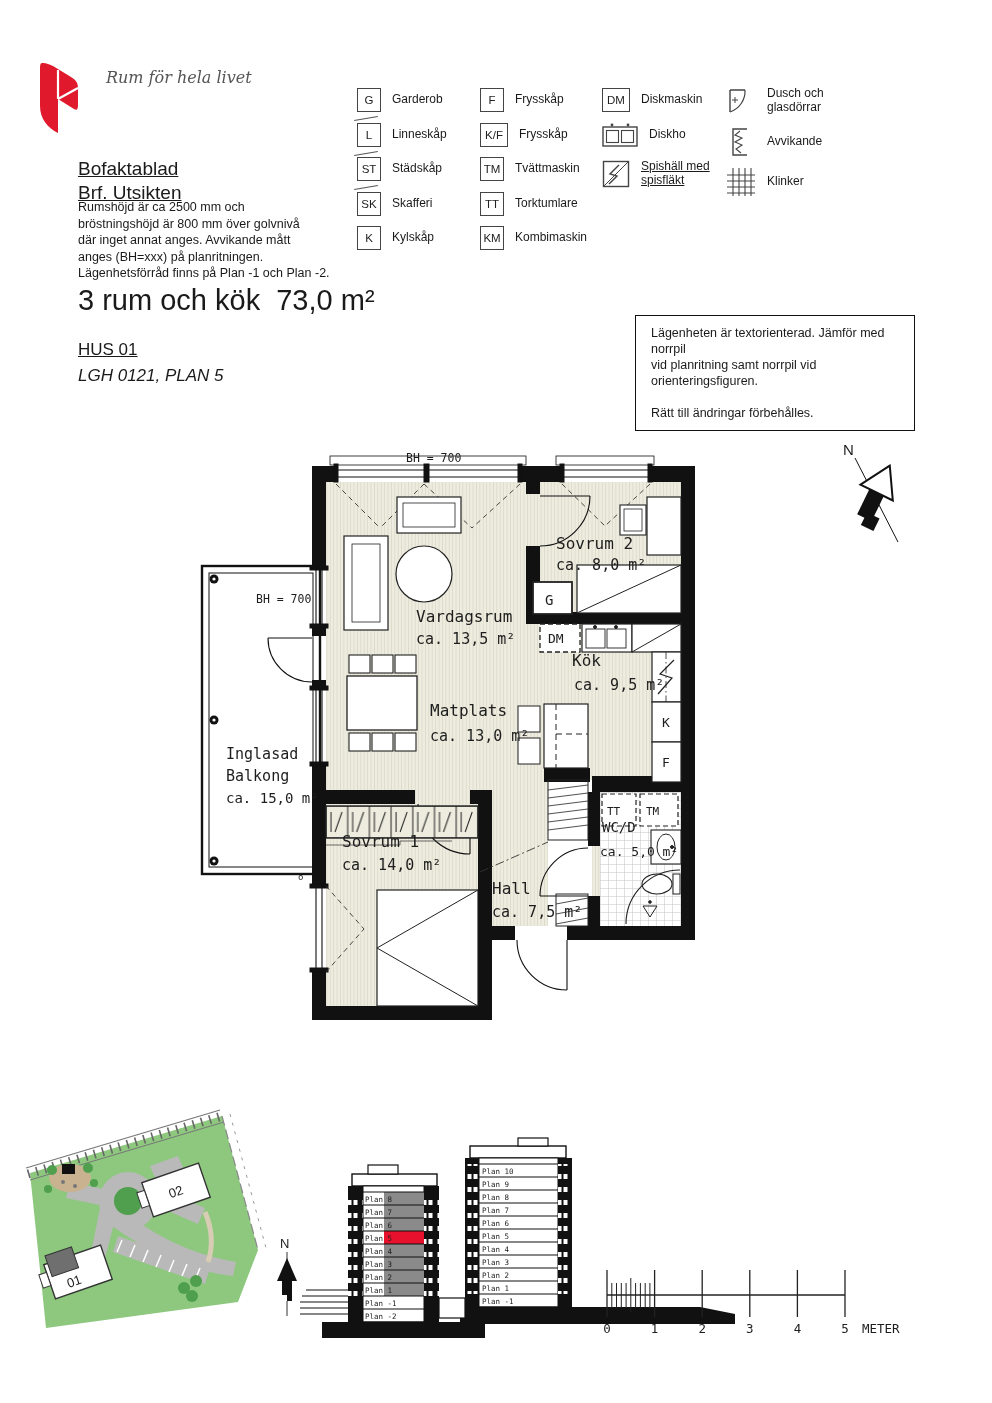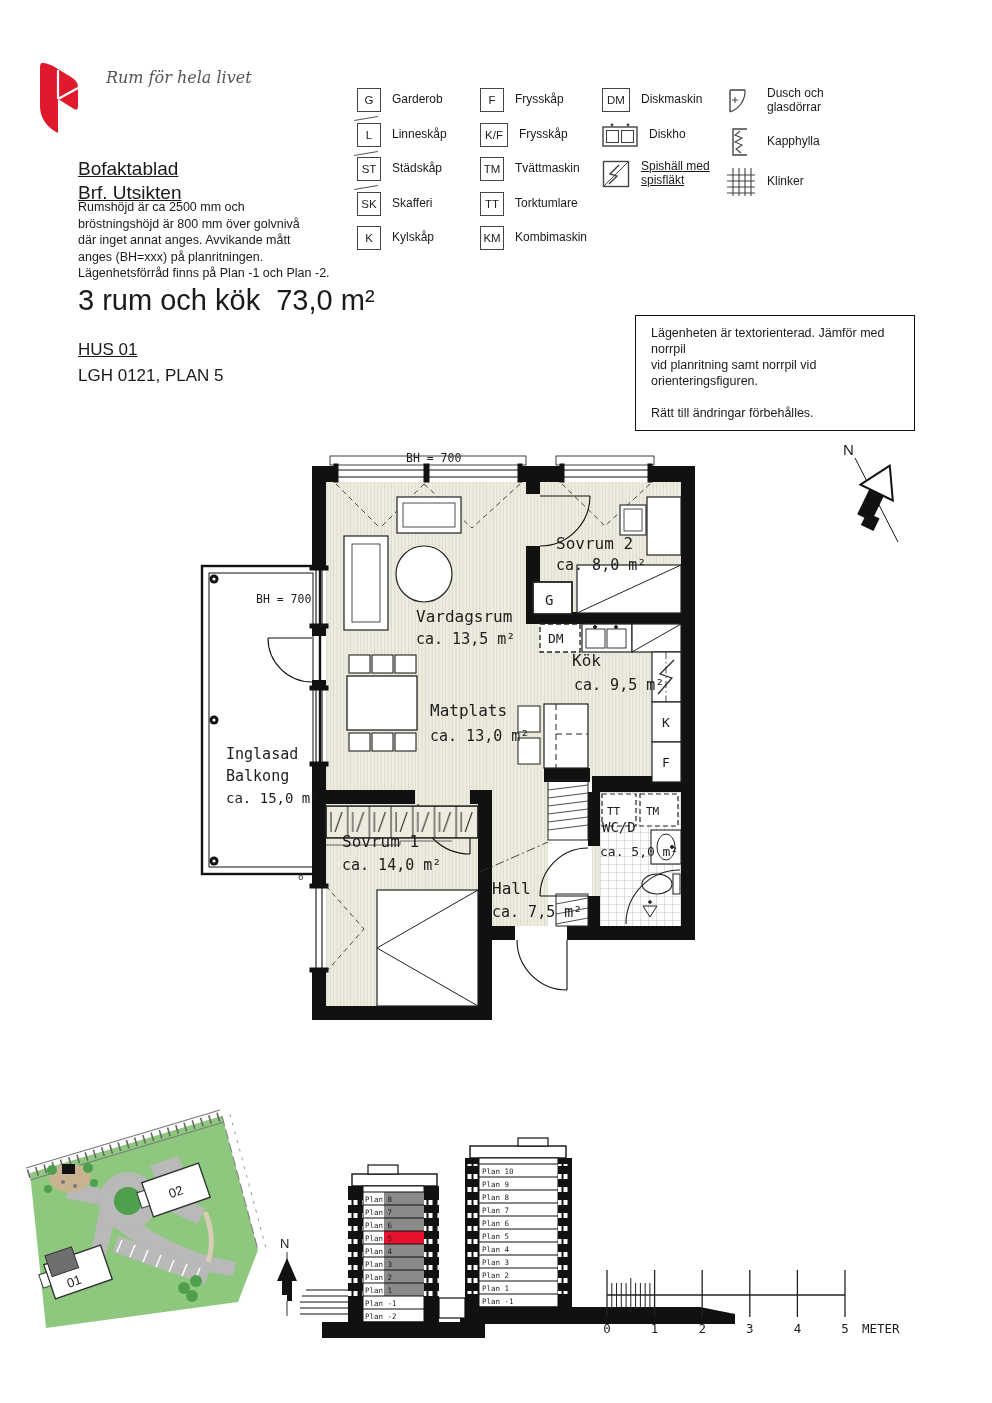--- a/index.html
+++ b/index.html
@@ -16,21 +16,21 @@
   .leg-row{display:flex;align-items:center;height:24px;margin-bottom:10.5px;position:relative;}
   .sym{width:22px;height:22px;border:1.4px solid #444;background:#fff;display:flex;
        align-items:center;justify-content:center;font-size:11.5px;color:#222;flex:0 0 auto;position:relative;}
   .sym.wide{width:26px;}
   .flap{position:absolute;left:-3px;bottom:-7px;width:24px;border-top:1.2px solid #555;transform:rotate(-10deg);}
   .leg-label{font-size:12px;margin-left:11px;line-height:1.15;white-space:pre-line;}
   .leg-ico{flex:0 0 auto;}
   
   .apt-title{font-size:29px;white-space:pre;}
   .hus{font-size:17px;text-decoration:underline;}
-  .lgh{font-size:17px;}
+  .lgh{font-size:17px;font-style:italic;}
   .notice{border:1.2px solid #111;font-size:12.5px;line-height:16px;padding:9px 15px;}
   .notice .gap{height:16px;}
   
   svg{display:block;}
   text{font-family:"DejaVu Sans Mono",monospace;fill:#1d1d1d;}
   .sans{font-family:"Liberation Sans",sans-serif;}
 </style>
 </head>
 <body>
 
@@ -141,21 +141,21 @@
       <path d="M6,14 h6 M9,11 v6" stroke="#444" stroke-width="1"></path>
     </svg>
     <span class="leg-label">Dusch och
 glasdörrar</span>
   </div>
   <div class="leg-row" style="height:30px;">
     <svg class="leg-ico" width="30" height="30" viewBox="0 0 30 30">
       <polyline points="21,2 7,2 7,28 21,28" fill="none" stroke="#444" stroke-width="1.4"></polyline>
       <polyline points="14,4 9,8 16,11 9,15 16,18 10,22 15,26" fill="none" stroke="#444" stroke-width="1.1"></polyline>
     </svg>
-    <span class="leg-label">Kapphylla</span>
+    <span class="leg-label">Avvikande</span>
   </div>
   <div class="leg-row" style="height:30px;">
     <svg class="leg-ico" width="30" height="30" viewBox="0 0 30 30">
       <path d="M7,1 V29 M13,1 V29 M19,1 V29 M25,1 V29 M1,8 H29 M1,14 H29 M1,20 H29 M1,26 H29" stroke="#444" stroke-width="1.1"></path>
     </svg>
     <span class="leg-label">Klinker</span>
   </div>
 </div>
 
 <div class="abs apt-title" style="left:78px;top:284px;">3 rum och kök  73,0 m²</div>

